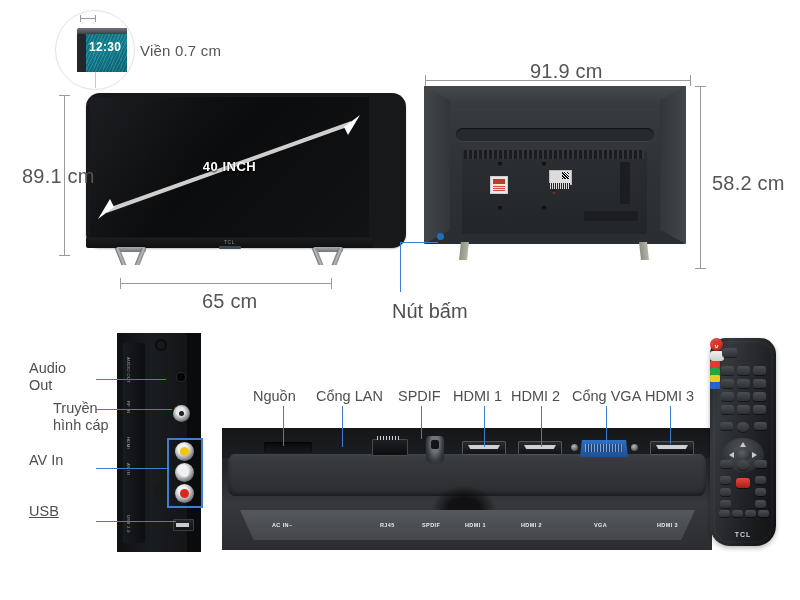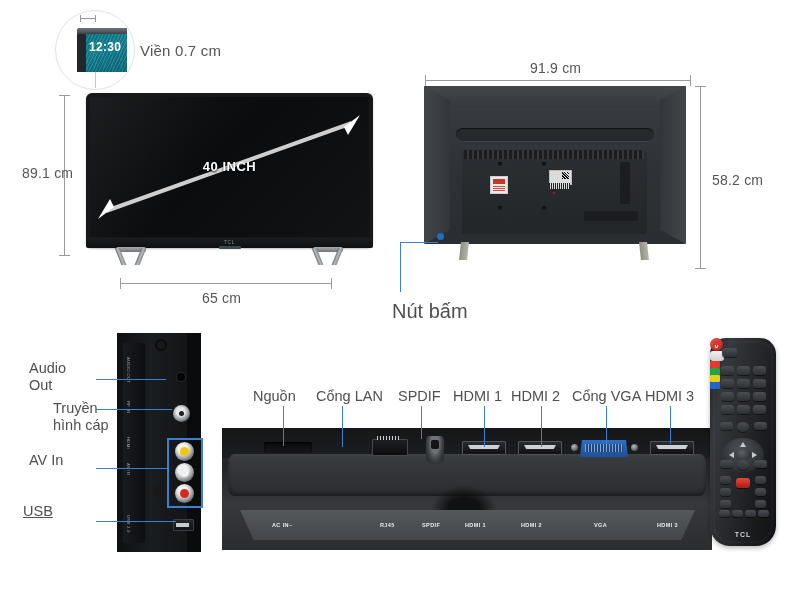--- a/index.html
+++ b/index.html
@@ -8,21 +8,21 @@
   }
   body {
     width: 800px; height: 600px;
     position: relative;
     overflow: hidden;
     font-family: "Liberation Sans", sans-serif;
     color: #4a4a4a;
   }
   .abs { position: absolute; }
   .dim-text {
-    font-size: 14px;
+    font-size: 20px;
     color: #555555;
     letter-spacing: .2px;
     white-space: nowrap;
   }
   .lbl-text {
     font-size: 14.5px;
     color: #4f4f4f;
     white-space: nowrap;
   }
   .leader { background: #3c7fd0; position: absolute; }
@@ -69,22 +69,22 @@
     content:""; position:absolute; top:-3px; width:1px; height:7px; background:#9a9a9a;
   }
   #bezel-inset .tick-h:before { left:0; }
   #bezel-inset .tick-h:after { right:0; }
   #bezel-inset .tick-v { position:absolute; left:46px; top:70px; width:1px; height:16px; background:#c9c9c9; }
   #bezel-label { left: 140px; top: 42px; font-size: 15px; color: #555; }
 
   
   #tv-front-wrap { left: 86px; top: 93px; width: 287px; height: 168px; }
   #tv-front-body {
-    position:absolute; left:0; top:0; width:287px; height:155px;
-    background:#17181a; border-radius:6px;
+    position:absolute; left:0; top:0; width:320px; height:155px;
+    background:#17181a; border-radius:14px;
     box-shadow:0 1px 2px rgba(0,0,0,.25);
     padding:4px; box-sizing:border-box;
   }
   #tv-front-screen {
     position:absolute; left:4px; top:4px; width:279px; height:140px;
     background: linear-gradient(135deg,#16171a 0%,#0b0c0e 45%,#121315 100%);
     overflow:hidden;
   }
   #tv-front-screen .gloss {
     position:absolute; left:-20%; top:-40%; width:90%; height:180%;
@@ -536,21 +536,21 @@
 
 <div class="abs lbl-text" style="left:29px;top:400px;line-height:17px;margin-left:24px;">
   <div>Truyền</div>
   <div>hình cáp</div>
 </div>
 <div class="abs leader leader-h" style="left:96px;top:409px;width:76px;"></div>
 
 <div class="abs lbl-text" style="left:29px;top:452px;">AV In</div>
 <div class="abs leader leader-h" style="left:96px;top:468px;width:71px;"></div>
 
-<div class="abs lbl-text" style="left:23px;top:503px;text-decoration:underline;">USB</div>
+<div class="abs lbl-text" style="left:29px;top:503px;text-decoration:underline;">USB</div>
 <div class="abs leader leader-h" style="left:96px;top:521px;width:80px;"></div>
 
 <div class="abs" id="bottom-photo">
   <div class="upper-rail"></div>
   <div class="lip"></div>
   <div class="smudge"></div>
 
   <div class="bp-port" id="bp-ac"></div>
   <div class="bp-port" id="bp-rj45"></div>
   <div class="bp-port" id="bp-spdif"></div>

